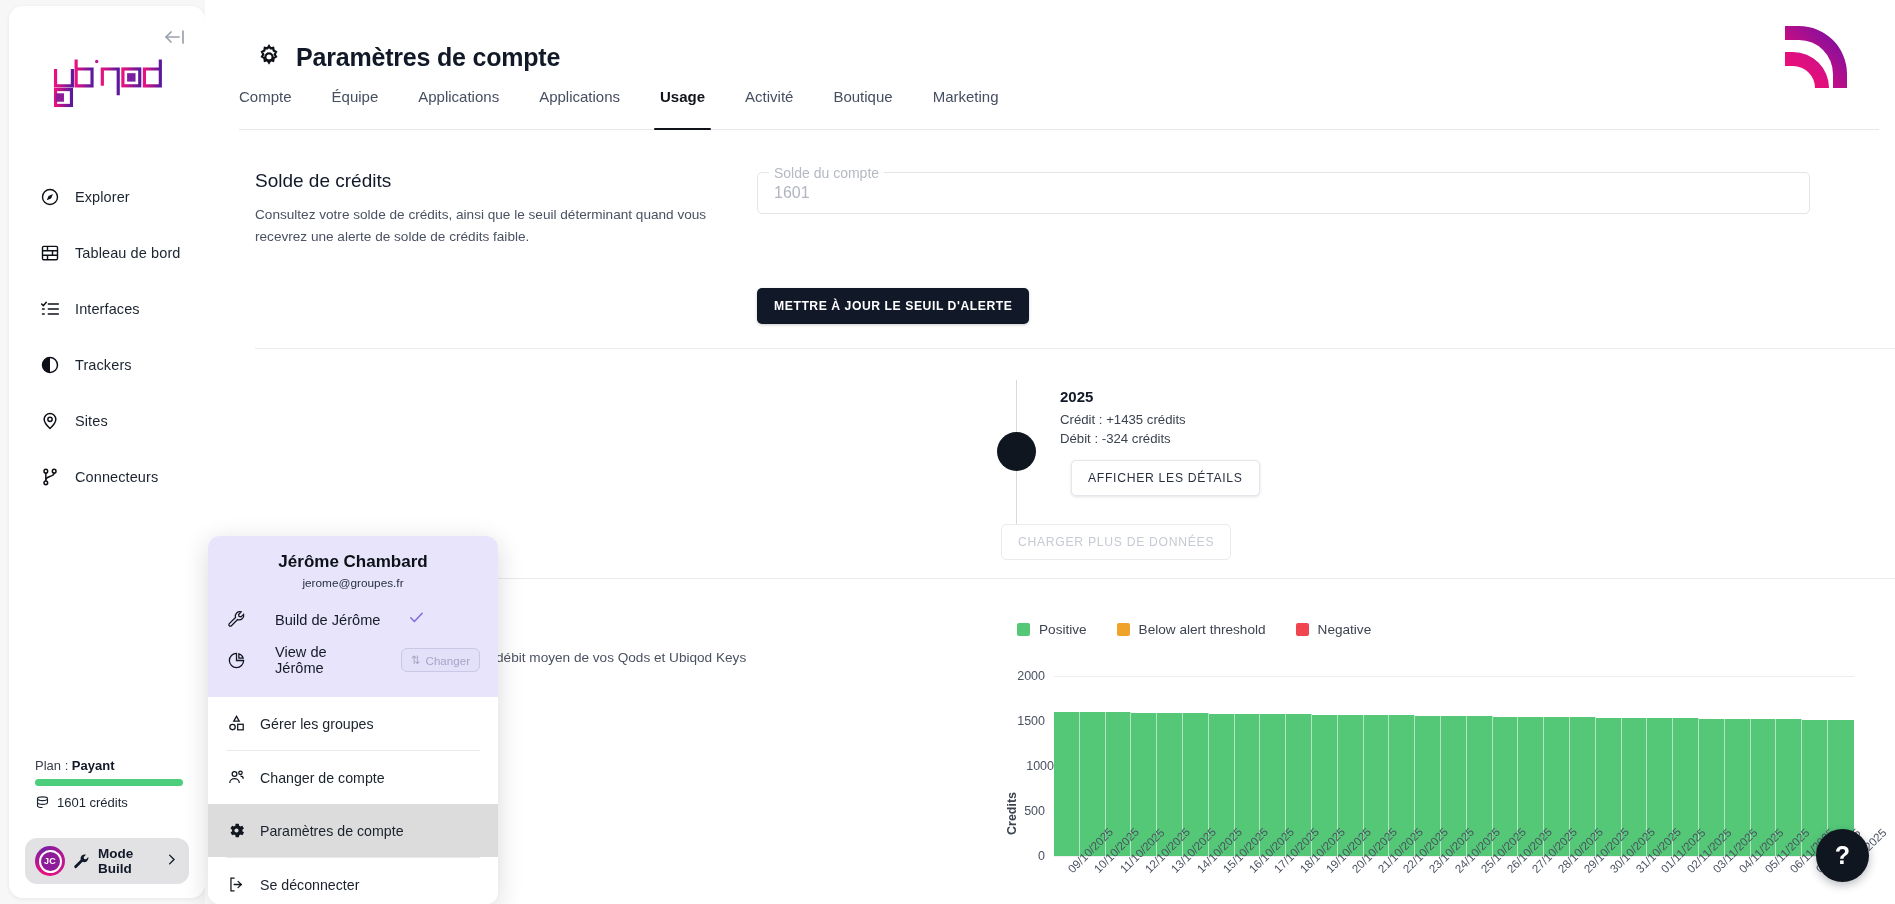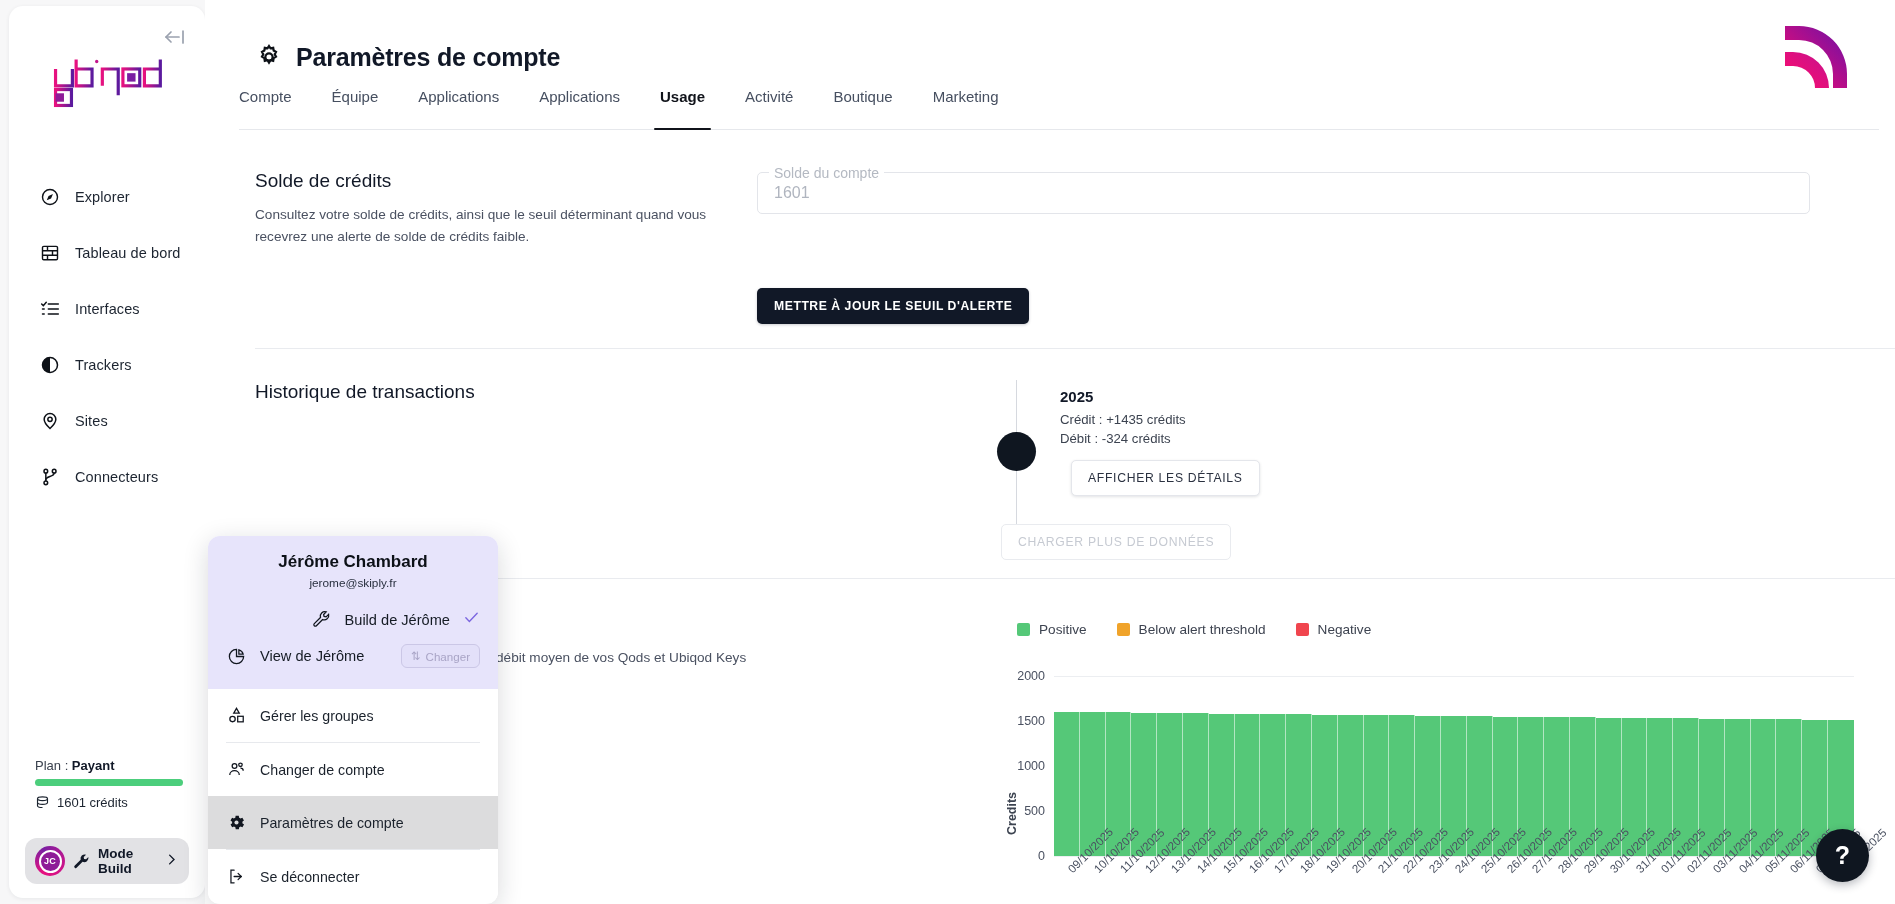--- a/index.html
+++ b/index.html
@@ -243,22 +243,22 @@
     background: #ffffff;
     border-radius: 12px;
     box-shadow: 0 6px 26px rgba(16,24,40,.16);
     overflow: hidden;
     z-index: 50;
   }
   .um-head { background: #e7e4fb; padding: 16px 0 14px 0; }
   .um-name { text-align: center; font-size: 17px; font-weight: 800; color: #0c1017; }
   .um-mail { text-align: center; font-size: 11.8px; color: #2a3140; margin-top: 4px; }
   .um-ctx {
-    display: flex; align-items: center; gap: 13px;
-    padding: 7px 18px; cursor: pointer; justify-content: flex-end;
+    display: flex; align-items: center; gap: 28px;
+    padding: 7px 18px; cursor: pointer;
   }
   .um-ctx .um-ico { width: 21px; height: 21px; flex: 0 0 21px; display: flex; align-items:center; justify-content:center; color:#11161f;}
   .um-ctx .um-lbl { font-size: 14.6px; color: #151b24; }
   .um-check { color: #7c66e0; display:block; }
   .um-changer {
     margin-left: auto;
     border: 1px solid #cbc7e6; border-radius: 6px;
     background: #e3e0f9; color: #a9a4c6;
     font-size: 11.6px; padding: 4px 9px;
     display: flex; align-items: center; gap: 5px;
@@ -467,23 +467,20 @@
     <div class="field muted" style="left:552px; top:172px; width:1053px;">
       <span class="field-legend">Solde du compte</span>
       <span class="field-value">1601</span>
     </div>
 
 
     <button class="btn-dark" style="left:552px; top:288px;">METTRE À JOUR LE SEUIL D'ALERTE</button>
 
     <div class="divider" style="top:348px;"></div>
 
-    <section class="sec" style="top:381px;">
-      <h2 class="sec-title">Historique de transactions</h2>
-    </section>
 
     <div class="timeline-axis" style="left:811px; top:380px; height:165px;"></div>
     <div class="timeline-dot" style="left:792px; top:432px;"></div>
 
     <div style="position:absolute; left:855px; top:388px; width:500px;">
       <div class="tx-year">2025</div>
       <div class="tx-line">Crédit : +1435 crédits</div>
       <div class="tx-line">Débit : -324 crédits</div>
       <button class="btn-light" style="margin-top:10px; margin-left:11px;">AFFICHER LES DÉTAILS</button>
     </div>
@@ -513,21 +510,21 @@
         <span class="legend-swatch" style="background:#f0454e;"></span>
         <span>Negative</span>
       </div>
     </div>
 
     <div class="chart-box" style="left:790px; top:660px; width:870px; height:244px;">
       <div class="y-axis-title" style="left:10px; top:175px;">Credits</div>
       <div id="y-ticks">
           <div class="y-tick" style="top: 196px; left: 0px; width: 50px;">0</div>
           <div class="y-tick" style="top: 151px; left: 0px; width: 50px;">500</div>
-          <div class="y-tick" style="top: 106px; left: 0px; width: 50px;">1000</div>
+          <div class="y-tick" style="top: 106px; left: 9px; width: 50px;">1000</div>
           <div class="y-tick" style="top: 61px; left: 0px; width: 50px;">1500</div>
           <div class="y-tick" style="top: 16px; left: 0px; width: 50px;">2000</div>
         </div>
       <div id="gridlines">
           <div class="gridline" style="top: 196px; left: 59px; width: 800px;"></div>
           <div class="gridline" style="top: 151px; left: 59px; width: 800px;"></div>
           <div class="gridline" style="top: 106px; left: 59px; width: 800px;"></div>
           <div class="gridline" style="top: 61px; left: 59px; width: 800px;"></div>
           <div class="gridline" style="top: 16px; left: 59px; width: 800px;"></div>
         </div>
@@ -600,21 +597,21 @@
     </div>
 
     <div class="help-fab">
       <span>?</span>
     </div>
   </main>
 
   <div class="usermenu">
     <div class="um-head">
       <div class="um-name">Jérôme Chambard</div>
-      <div class="um-mail">jerome@skiply.fr</div>
+      <div class="um-mail">jerome@groupes.fr</div>
 
       <div class="um-ctx" style="margin-top:12px;">
         <span class="um-ico">
           <svg width="19" height="19" viewBox="0 0 24 24" fill="none" stroke="currentColor" stroke-width="1.6">
             <path d="M21 5.5l-3.2 3.2-2.6-.5-.5-2.6L17.9 2.4a5.7 5.7 0 00-7.2 7L2.9 17.2a1.9 1.9 0 102.7 2.7l7.8-7.8a5.7 5.7 0 007.6-6.6z"></path>
           </svg>
         </span>
         <span class="um-lbl">Build de Jérôme</span>
         <span class="um-check">
           <svg width="17" height="17" viewBox="0 0 24 24" fill="none" stroke="currentColor" stroke-width="2" stroke-linecap="round">

